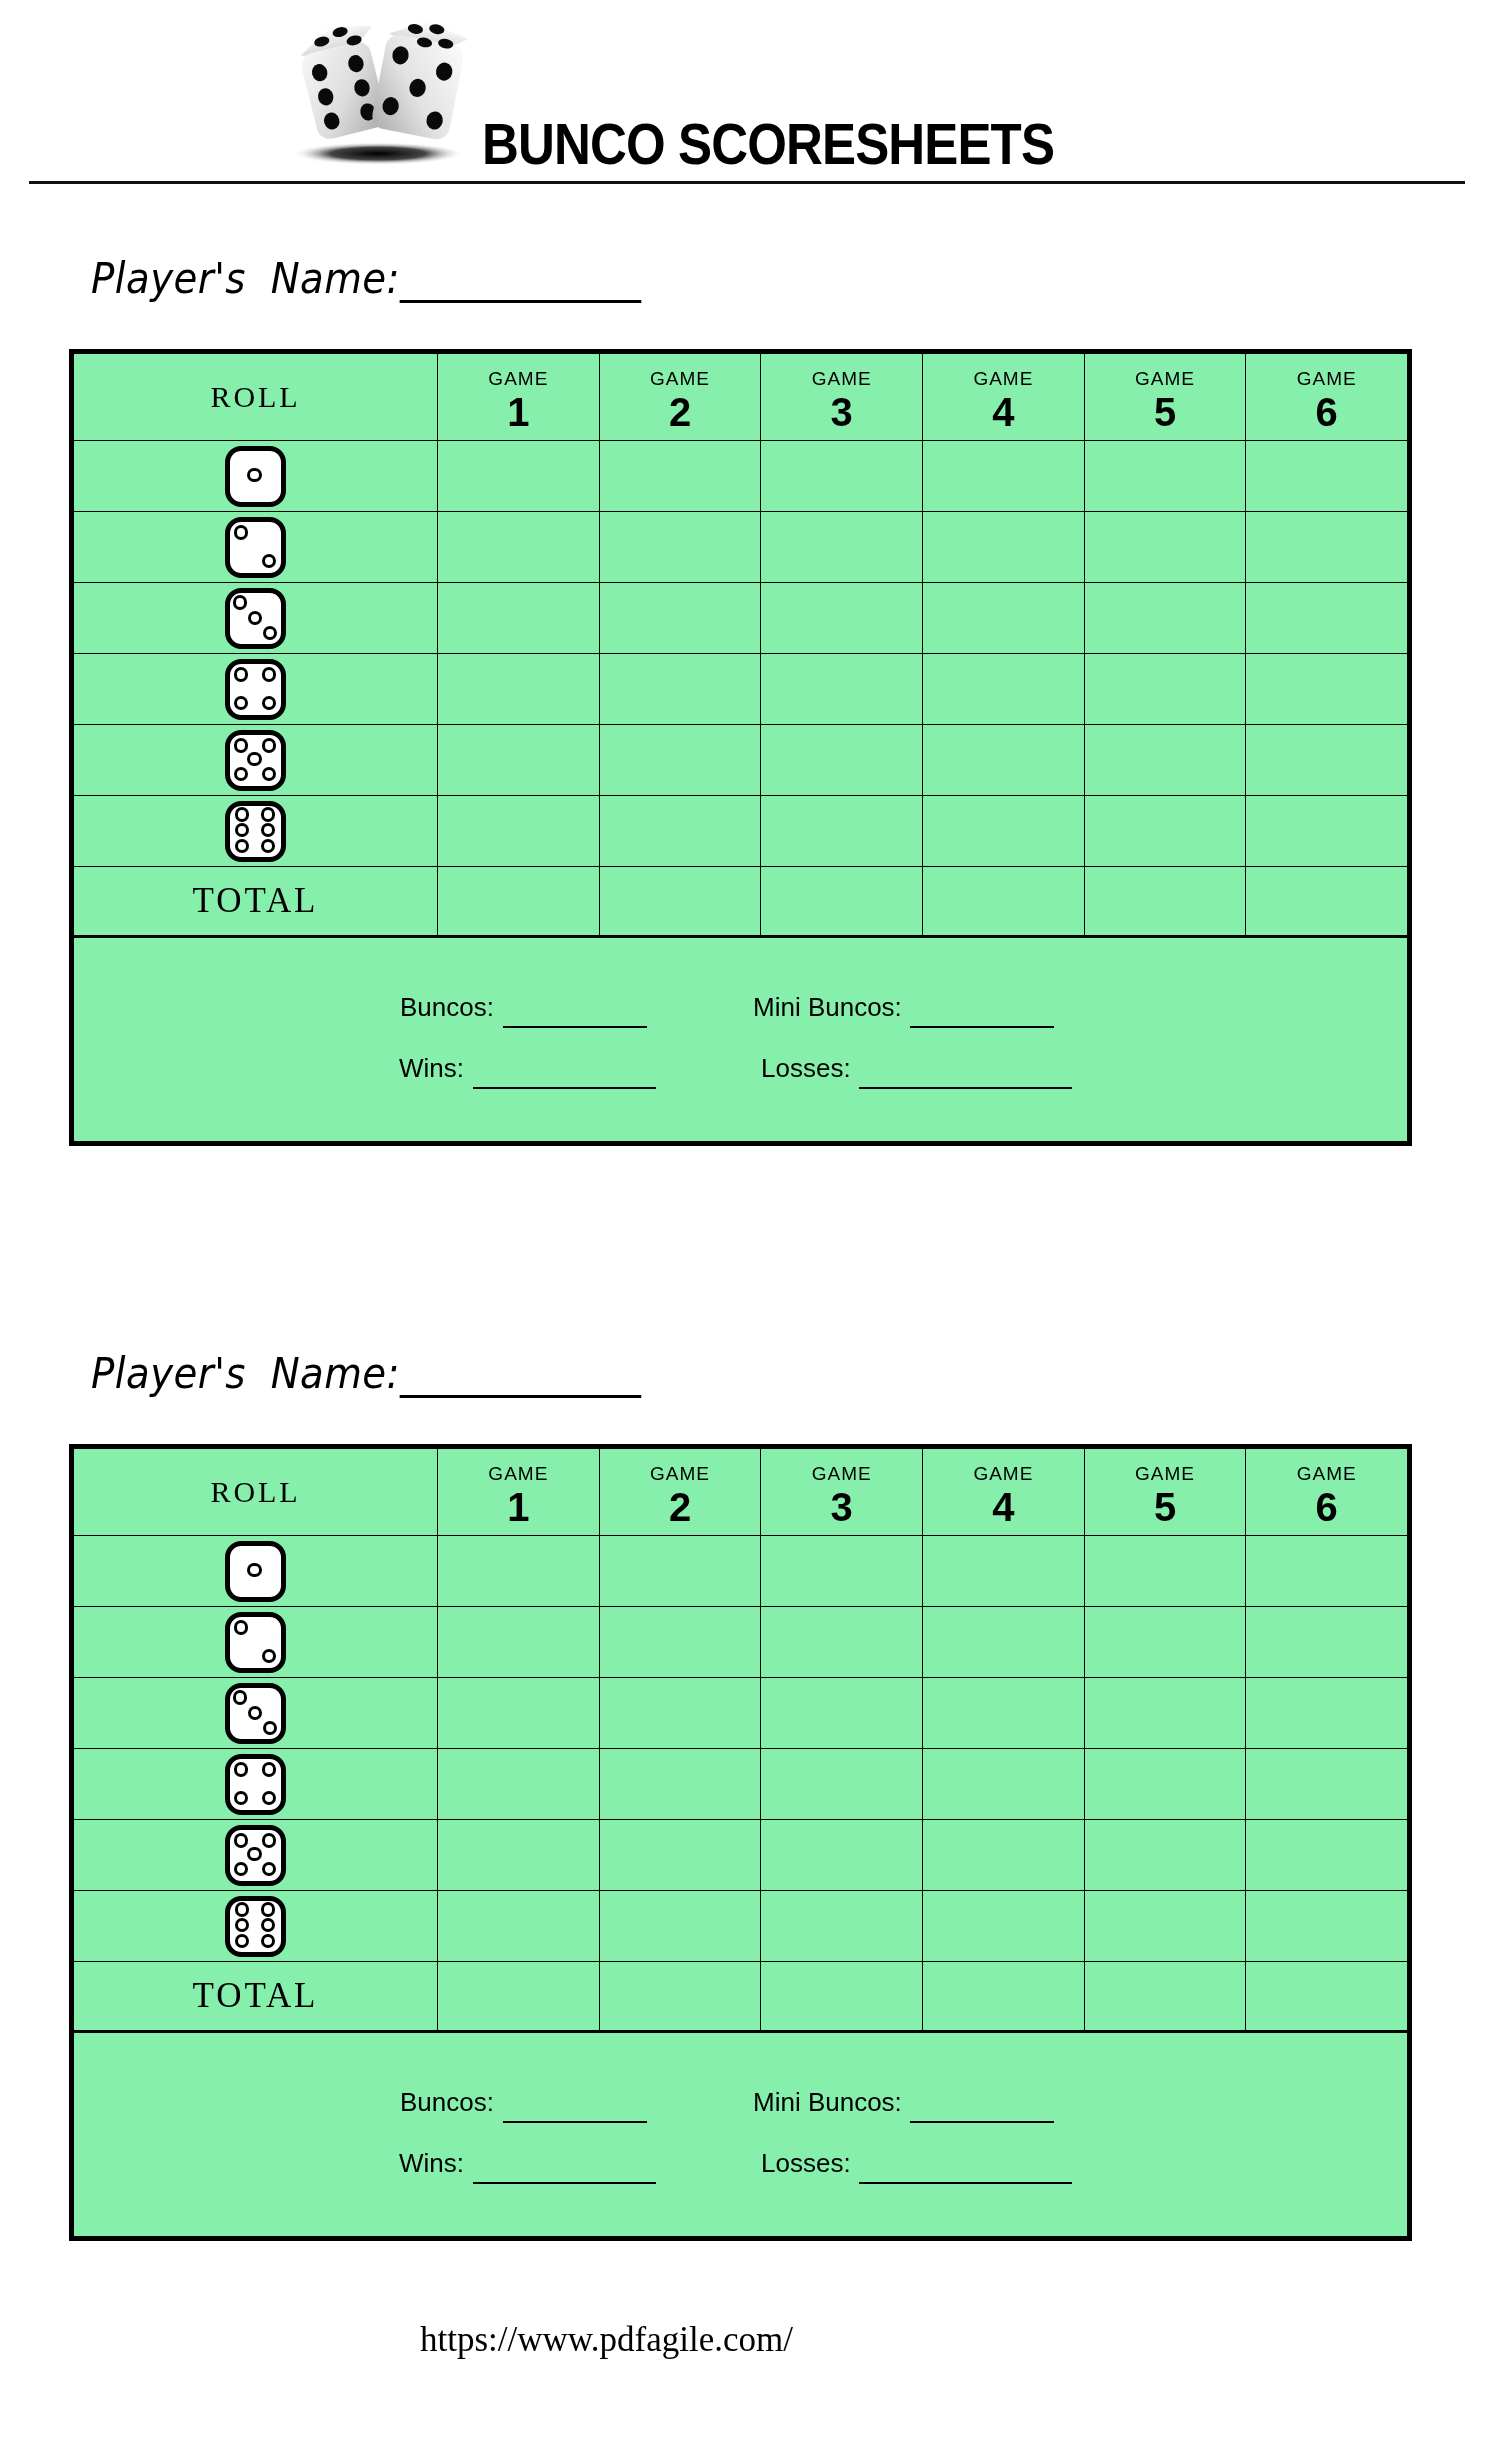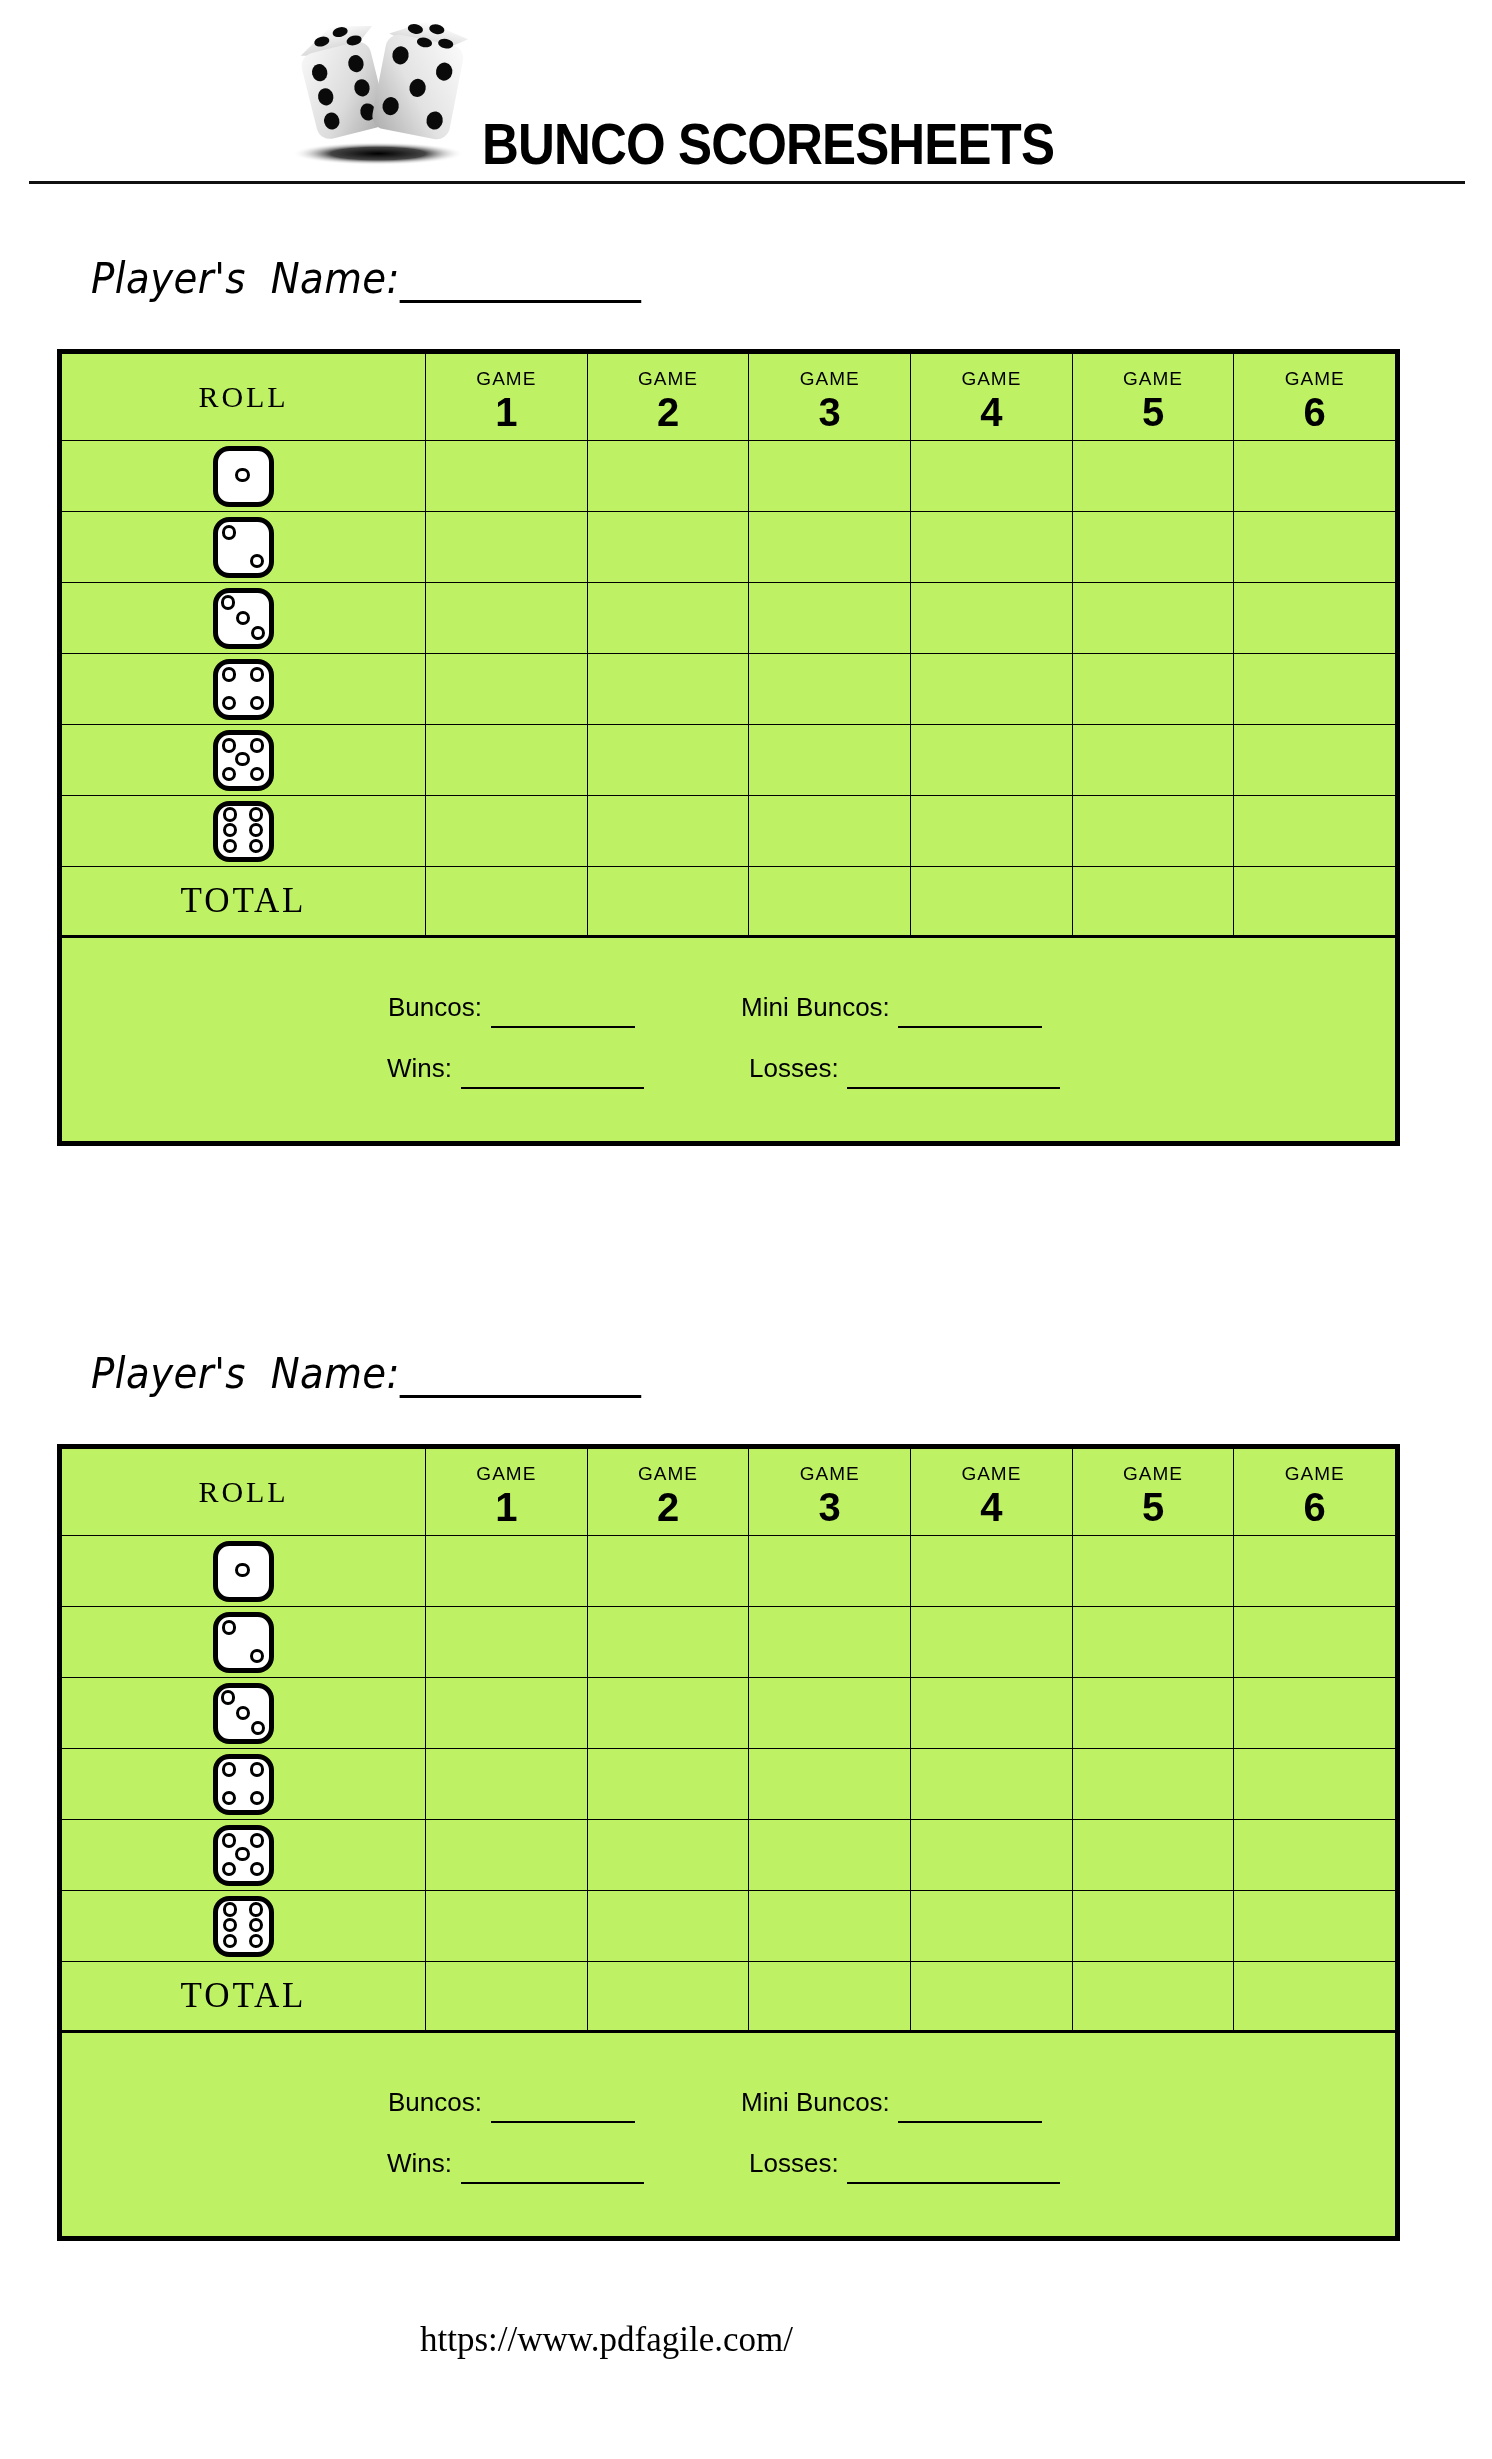--- a/index.html
+++ b/index.html
@@ -34,22 +34,22 @@
     font-family:"DejaVu Sans", sans-serif;
     font-style:italic; font-weight:500;
     font-size:43px; line-height:61px;
     white-space:nowrap; word-spacing:13.4px;
     transform:scaleX(0.9); transform-origin:left center;
     letter-spacing:0.5px;
   }
   .player-name-row .blank-text { letter-spacing:-1px; word-spacing:0; }
 
   .score-table {
-    position:absolute; left:57px; top:349px; width:1343px; height:797px;
-    border:5.8px solid #000; background:#bef264;
+    position:absolute; left:69px; top:349px; width:1343px; height:797px;
+    border:5.8px solid #000; background:#86efac;
     display:flex; flex-direction:column;
   }
   .t-row { display:flex; width:100%; }
   .t-row.head-row  { height:86px; }
   .t-row.dice-row  { height:71px; border-top:1.9px solid #000; }
   .t-row.total-row { height:69px; border-top:1.9px solid #000; }
 
   .roll-col { width:363px; display:flex; align-items:center; justify-content:center; }
   .game-col { flex:1 1 0; border-left:1.9px solid #000; display:flex; align-items:center; justify-content:center; }
 

